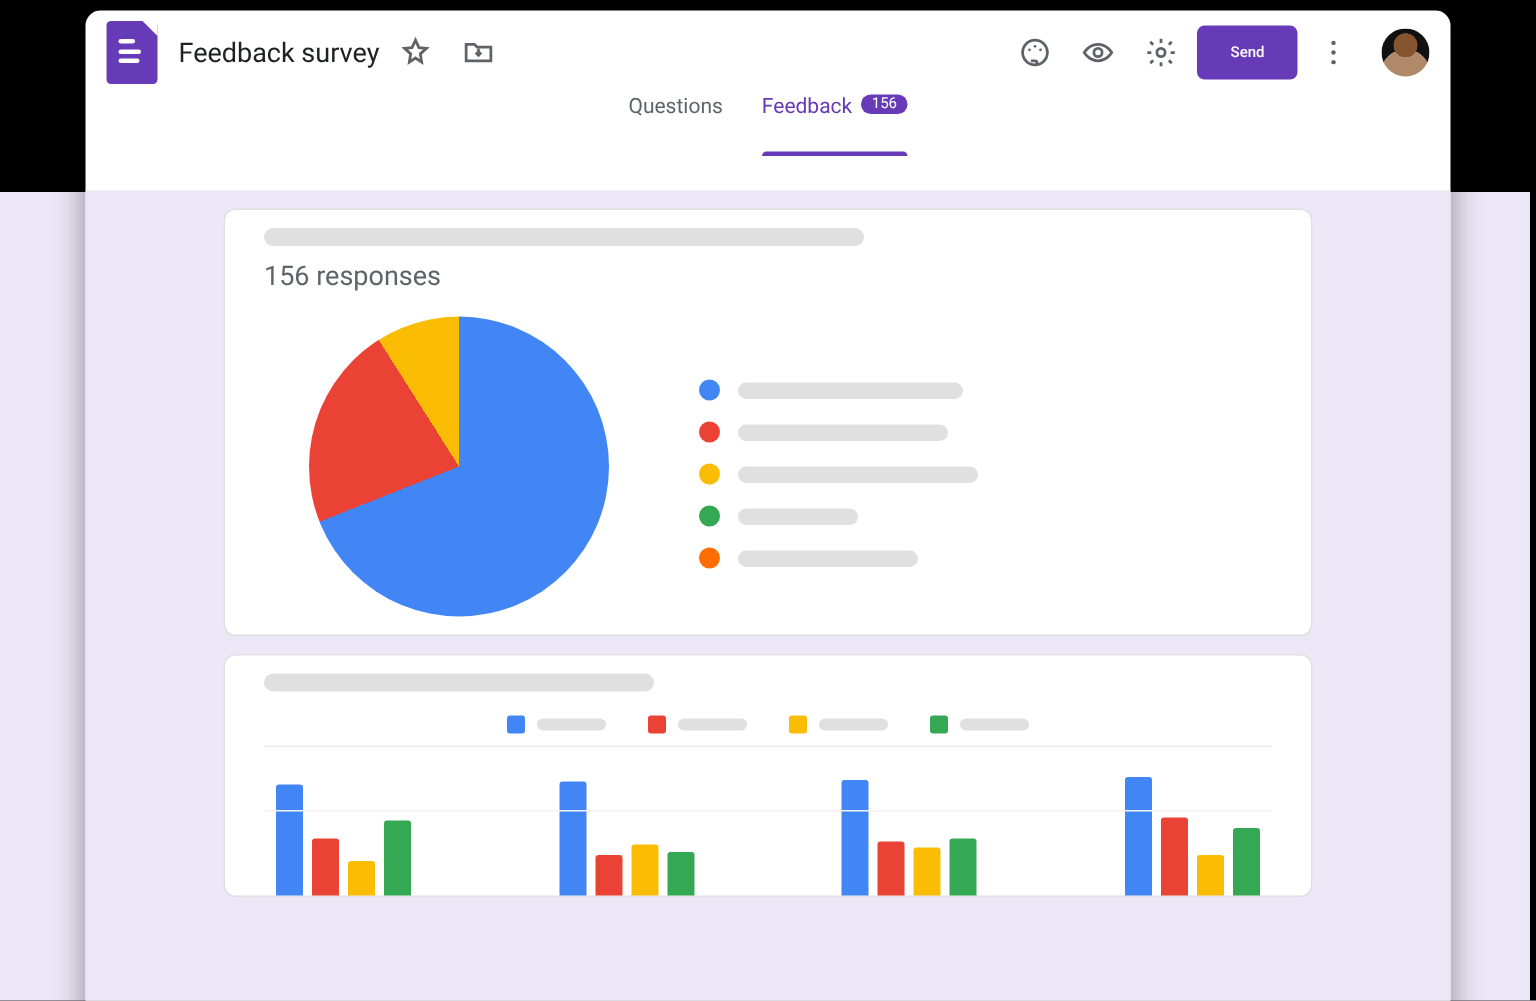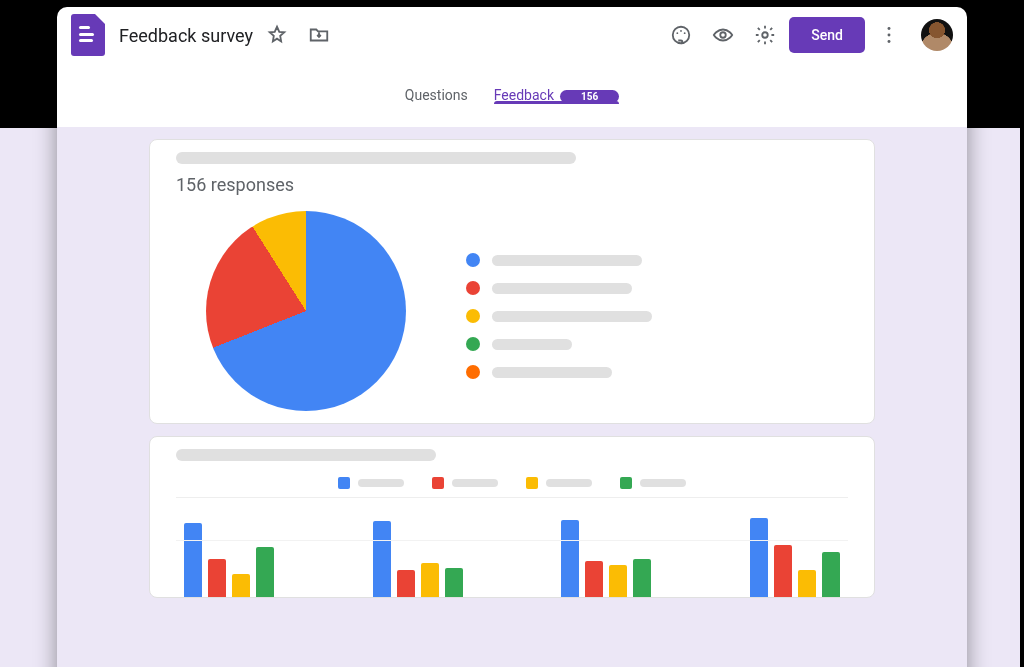--- a/index.html
+++ b/index.html
@@ -25,30 +25,30 @@
   .forms-logo::after{content:"";position:absolute;top:0;right:0;border-style:solid;border-width:0 10px 10px 0;border-color:transparent #fff transparent transparent}
   .forms-logo .bars{position:absolute;left:8px;right:8px;top:12px;height:16px;display:flex;flex-direction:column;justify-content:space-between}
   .forms-logo .bars i{height:3px;background:#fff;border-radius:2px;display:block}
   .forms-logo .bars i:nth-child(1){width:60%}
   .forms-logo .bars i:nth-child(2){width:85%}
   .forms-logo .bars i:nth-child(3){width:75%}
   .doc-title{font-size:18px;color:var(--text);margin-left:8px}
   .icon-btn{width:36px;height:36px;border-radius:50%;display:flex;align-items:center;justify-content:center;cursor:pointer;color:var(--muted)}
   .icon-btn svg{width:22px;height:22px;fill:none;stroke:currentColor;stroke-width:2}
   .flex-grow{flex:1}
-  .send-btn{background:var(--accent);color:#fff;border:none;height:36px;padding:0 22px;border-radius:5px;font-size:14px;font-weight:500;cursor:pointer}
+  .send-btn{background:var(--accent);color:#fff;border:none;height:36px;padding:0 22px;border-radius:5px;font-size:10px;font-weight:500;cursor:pointer}
   .avatar{width:32px;height:32px;border-radius:50%;background:
      radial-gradient(circle at 50% 35%, #86552f 0 30%, transparent 31%),
      radial-gradient(circle at 50% 95%, #b08968 0 48%, transparent 49%),
      #111;margin-left:8px;cursor:pointer}
   .tabs{display:flex;align-items:center;justify-content:center;height:40px;border-bottom:0;gap:26px}
-  .tab{font-size:14px;color:var(--muted);height:100%;display:flex;align-items:flex-end;gap:6px;position:relative;cursor:pointer}
+  .tab{font-size:14px;color:var(--muted);height:100%;display:flex;align-items:flex-start;gap:6px;position:relative;cursor:pointer}
   .tab.active{color:var(--accent)}
   .tab.active::after{content:"";position:absolute;left:0;right:0;bottom:-1px;height:3px;background:var(--accent);border-radius:3px 3px 0 0}
-  .count-pill{background:var(--accent);color:#fff;font-size:10px;font-weight:700;padding:1px 21px;border-radius:10px}
+  .count-pill{background:var(--accent);color:#fff;font-size:10px;font-weight:400;padding:1px 7px;border-radius:10px}
   .body-scroll{position:absolute;left:0;right:0;top:120px;bottom:0;overflow:hidden;background:var(--bg-lavender)}
   .card{background:#fff;border:1px solid #e0e0e0;border-radius:8px;margin:12px auto;width:726px;padding:12px 26px}
   .skel{height:12px;background:var(--skeleton);border-radius:6px}
   .responses-count{color:var(--muted);font-size:18px;margin-top:10px}
   .pie-area{display:flex;align-items:center;gap:60px;margin-top:16px}
   .pie{width:200px;height:200px;border-radius:50%;position:relative;margin-left:30px}
   .legend{display:flex;flex-direction:column;gap:14px;padding-top:10px}
   .legend-row{display:flex;align-items:center;gap:12px}
   .dot{width:14px;height:14px;border-radius:50%}
   .barcard{padding-bottom:0}

